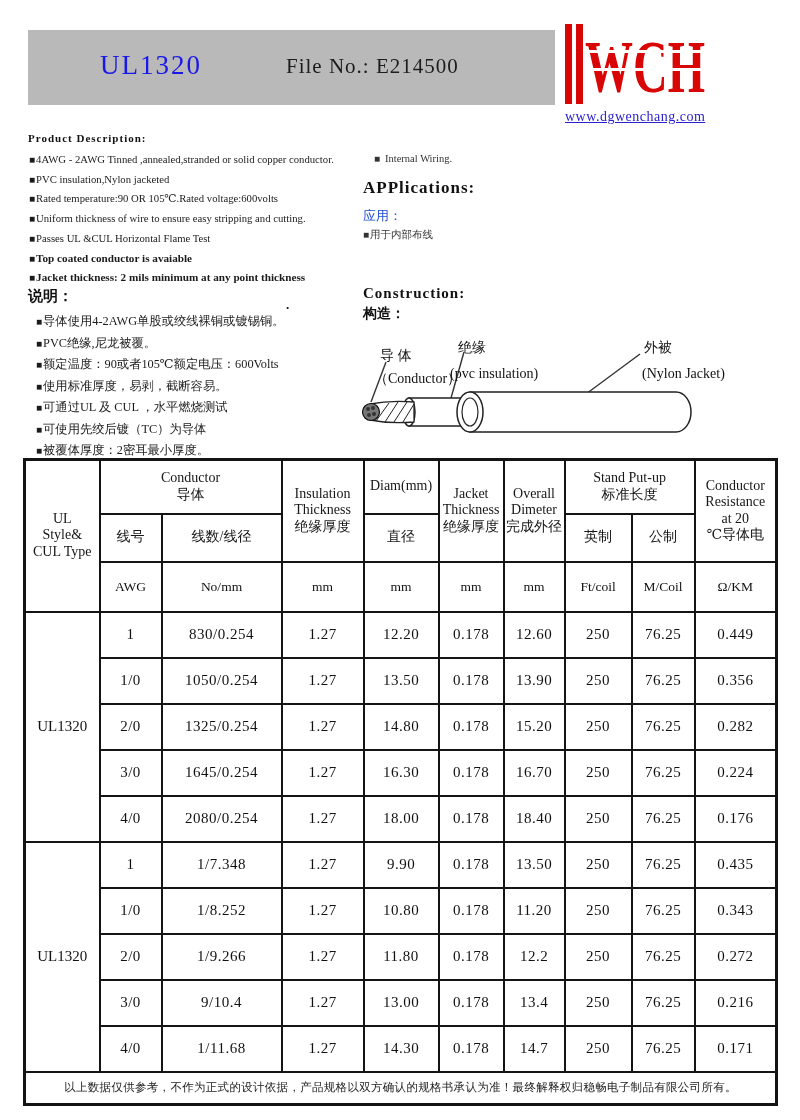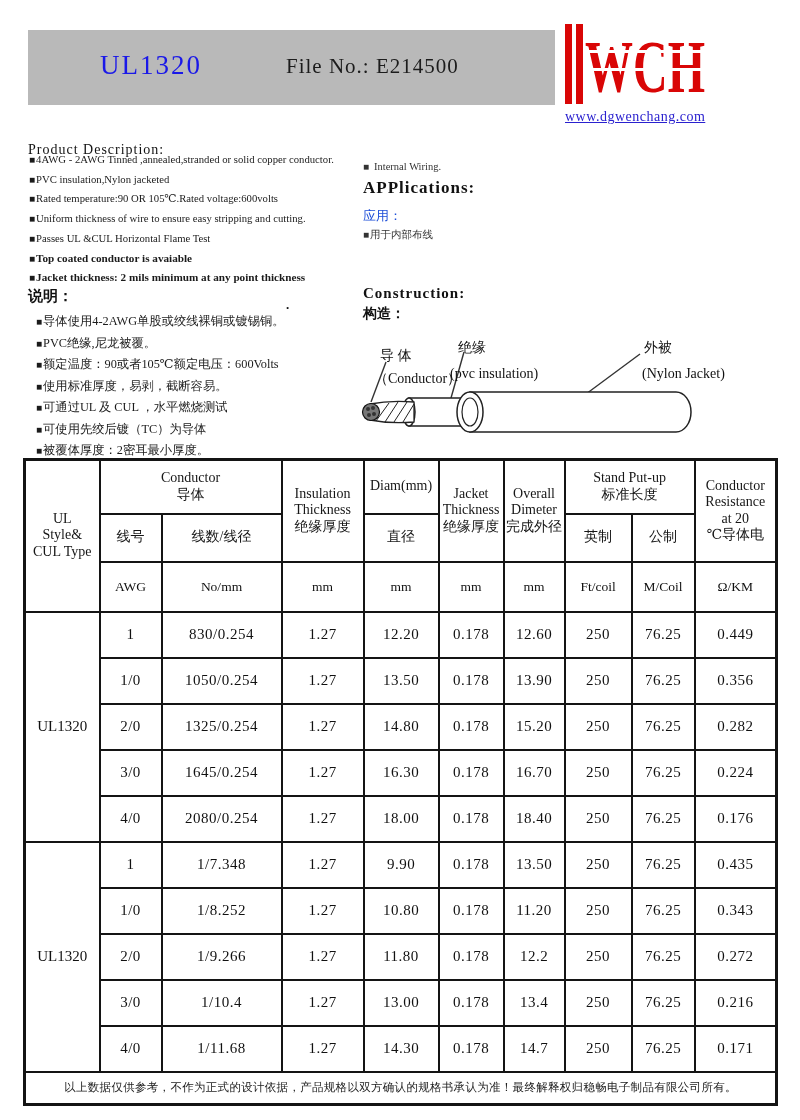--- a/index.html
+++ b/index.html
@@ -8,33 +8,33 @@
 
   
   .header-bar{position:absolute;left:28px;top:30px;width:527px;height:75px;background:#b9b9b9;}
   .doc-title{position:absolute;left:72px;top:20px;font-size:27px;color:#1a18e8;letter-spacing:2px;}
   .file-no{position:absolute;left:258px;top:24px;font-size:21px;color:#1c1c1c;letter-spacing:1px;}
   .logo-wrap{position:absolute;left:563px;top:20px;width:145px;height:88px;}
   .website{position:absolute;left:565px;top:109px;font-size:14px;color:#2a21cf;
            text-decoration:underline;letter-spacing:0.5px;}
 
   
-  .pd-heading{position:absolute;left:28px;top:142px;font-size:14px;font-weight:normal;letter-spacing:1px;}
+  .pd-heading{position:absolute;left:28px;top:132px;font-size:11px;font-weight:bold;letter-spacing:1px;}
   .pd-list{position:absolute;left:28px;top:149px;margin:1px;padding:0;list-style:none;width:340px;}
   .pd-list li{font-size:10.7px;line-height:19.7px;white-space:nowrap;color:#1b1b1b;}
   .pd-list li.b{font-weight:bold;font-size:11.2px;}
   .bullet{margin-right:1px;font-size:10px;}
   .cn-heading{position:absolute;left:28px;top:287px;font-size:15px;font-weight:bold;}
   .cn-list{position:absolute;left:28px;top:303px;margin:8px;padding:0;list-style:none;width:340px;}
   .cn-list li{font-size:12.3px;line-height:20.5px;white-space:nowrap;color:#1b1b1b;}
   .stray-mark{position:absolute;left:286px;top:297px;font-size:13px;font-weight:bold;}
 
   
   .app-heading{position:absolute;left:363px;top:130px;font-size:17px;font-weight:bold;letter-spacing:1px;margin-top:48px;}
-  .app-item{position:absolute;left:363px;top:153px;font-size:10.5px;color:#333;margin-top:8px;}
+  .app-item{position:absolute;left:374px;top:153px;font-size:10.5px;color:#333;}
   .app-item .bullet{margin-right:5px;}
   .app-cn-heading{position:absolute;left:363px;top:207px;font-size:13px;color:#1d4ed8;}
   .app-cn-item{position:absolute;left:363px;top:228px;font-size:10.5px;color:#333;}
   .con-heading{position:absolute;left:363px;top:285px;font-size:15px;font-weight:bold;letter-spacing:1px;}
   .con-cn-heading{position:absolute;left:363px;top:305px;font-size:14px;font-weight:bold;}
   .diagram{position:absolute;left:358px;top:322px;width:436px;height:136px;}
 
   
   .spec-table{position:absolute;left:23px;top:458px;width:752px;border-collapse:collapse;
               table-layout:fixed;border:3px solid #141414;}
@@ -277,21 +277,21 @@
       <td class="cell">1.27</td>
       <td class="cell">11.80</td>
       <td class="cell">0.178</td>
       <td class="cell">12.2</td>
       <td class="cell">250</td>
       <td class="cell">76.25</td>
       <td class="cell">0.272</td>
     </tr>
     <tr class="d">
       <td class="cell">3/0</td>
-      <td class="cell">1/10.4</td>
+      <td class="cell">9/10.4</td>
       <td class="cell">1.27</td>
       <td class="cell">13.00</td>
       <td class="cell">0.178</td>
       <td class="cell">13.4</td>
       <td class="cell">250</td>
       <td class="cell">76.25</td>
       <td class="cell">0.216</td>
     </tr>
     <tr class="d">
       <td class="cell">4/0</td>

